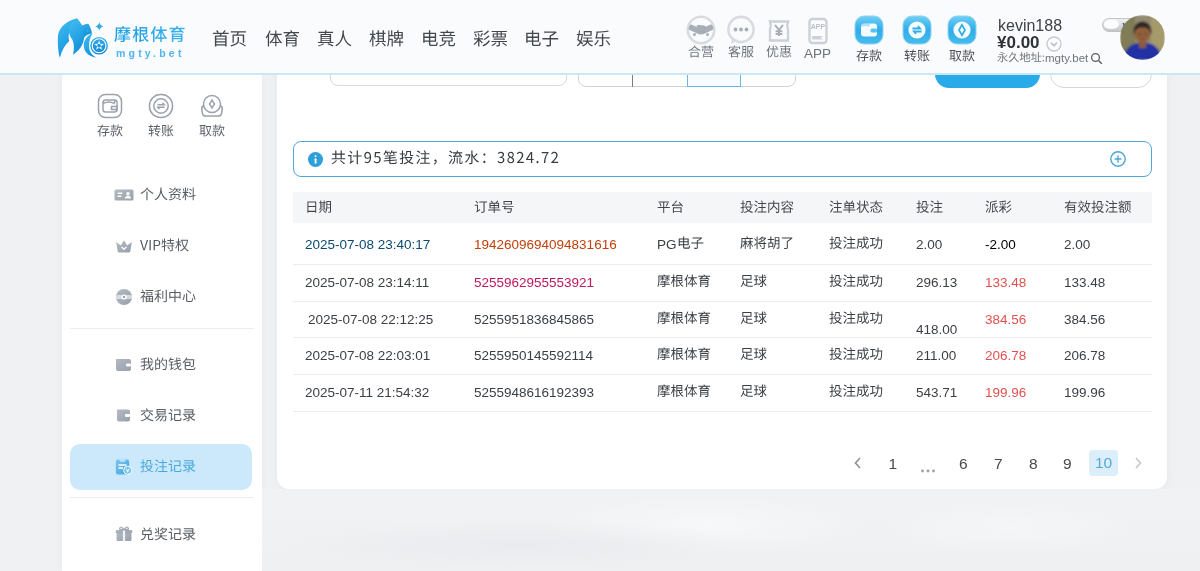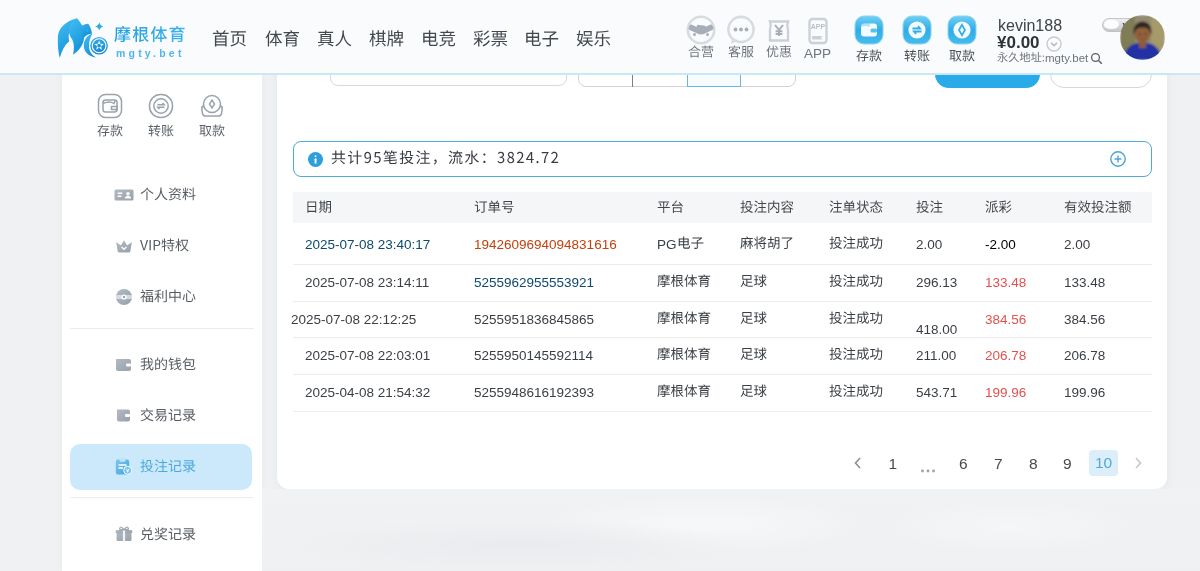--- a/index.html
+++ b/index.html
@@ -553,21 +553,21 @@
 <div style="position:absolute;left:985px;top:237px;">
     <div style="font:13.5px 'Liberation Sans';color:#000000">-2.00</div>
   </div>
 <div style="position:absolute;left:1064px;top:237px;">
     <div style="font:13.5px 'Liberation Sans';color:#3a3f45">2.00</div>
   </div>
 <div style="position:absolute;left:305px;top:274.5px;">
     <div style="font:13.5px 'Liberation Sans';color:#3a3f45">2025-07-08 23:14:11</div>
   </div>
 <div style="position:absolute;left:474px;top:274.5px;">
-    <div style="font:13.5px 'Liberation Sans';color:#0c4a6e">5255962955553921</div>
+    <div style="font:13.5px 'Liberation Sans';color:#be185d">5255962955553921</div>
   </div>
 <div style="position:absolute;left:657px;top:274.5px;">
     <svg width="54" height="13.5" viewBox="0 0 54 13.5" style="overflow:visible;display:block">
       <path transform="translate(0 10.8)" fill="#3a3f45" d="M10.9 -5.2C9.3 -4.9 6.1 -4.7 3.6 -4.6C3.7 -4.5 3.8 -4.2 3.8 -4C4.9 -4 6.1 -4 7.3 -4.1V-3.3H3.4V-2.6H7.3V-1.7H2.6V-1H7.3V0.1C7.3 0.2 7.2 0.3 7 0.3C6.8 0.3 5.9 0.3 5 0.3C5.1 0.5 5.3 0.9 5.3 1.1C6.5 1.1 7.2 1.1 7.7 1C8.1 0.9 8.3 0.6 8.3 0.1V-1H12.9V-1.7H8.3V-2.6H12.2V-3.3H8.3V-4.2C9.5 -4.3 10.7 -4.5 11.6 -4.7ZM5 -9.2V-8.3H3V-7.6H4.8C4.2 -6.9 3.4 -6.3 2.7 -5.9C2.8 -5.8 3.1 -5.5 3.2 -5.3C3.8 -5.7 4.5 -6.3 5 -6.9V-5.2H5.8V-6.9C6.2 -6.5 6.8 -6.1 7 -5.9L7.5 -6.5C7.2 -6.7 6.2 -7.3 5.8 -7.6V-7.6H7.6V-8.3H5.8V-9.2ZM9.8 -9.2V-8.3H8V-7.6H9.6C9 -7 8.3 -6.3 7.5 -6C7.7 -5.8 7.9 -5.6 8.1 -5.4C8.7 -5.7 9.3 -6.3 9.8 -6.9V-5.3H10.6V-7C11.2 -6.3 11.8 -5.7 12.4 -5.4C12.6 -5.6 12.8 -5.8 13 -6C12.3 -6.3 11.5 -7 10.9 -7.6H12.7V-8.3H10.6V-9.2ZM6.5 -11.2C6.6 -10.9 6.7 -10.6 6.8 -10.3H1.4V-6C1.4 -4.1 1.4 -1.4 0.4 0.5C0.6 0.6 1 0.9 1.2 1.1C2.2 -0.9 2.4 -4 2.4 -6V-9.4H12.8V-10.3H8C7.8 -10.6 7.6 -11.1 7.5 -11.4ZM16.2 -11.3V-8.7H14.2V-7.8H16.1C15.7 -5.9 14.8 -3.8 14 -2.7C14.1 -2.4 14.4 -2 14.5 -1.7C15.1 -2.6 15.8 -4 16.2 -5.5V1.1H17.2V-5.9C17.5 -5.2 18 -4.4 18.1 -4L18.8 -4.7C18.5 -5.1 17.5 -6.7 17.2 -7.1V-7.8H18.8V-8.7H17.2V-11.3ZM24.4 -7.4V-5.7H20.3V-7.4ZM24.4 -8.2H20.3V-9.9H24.4ZM19.3 1.1C19.6 0.9 20 0.8 22.8 0C22.8 -0.2 22.8 -0.6 22.8 -0.9L20.3 -0.3V-4.8H21.6C22.3 -2.1 23.7 -0 25.8 1C26 0.7 26.3 0.3 26.5 0.1C25.4 -0.3 24.5 -1.1 23.8 -2.1C24.5 -2.5 25.4 -3.1 26.1 -3.7L25.4 -4.4C24.9 -3.9 24.1 -3.2 23.3 -2.8C23 -3.4 22.7 -4.1 22.5 -4.8H25.3V-10.7H19.3V-0.6C19.3 -0.1 19.1 0.1 18.9 0.2C19.1 0.4 19.3 0.9 19.3 1.1ZM30.4 -11.3C29.7 -9.2 28.6 -7.2 27.4 -5.9C27.6 -5.7 27.9 -5.1 28 -4.9C28.4 -5.4 28.8 -5.9 29.2 -6.5V1.1H30.1V-8.2C30.6 -9.1 31 -10.1 31.3 -11ZM32.6 -2.4V-1.4H34.8V1H35.8V-1.4H38V-2.4H35.8V-7C36.7 -4.7 38 -2.4 39.4 -1.1C39.6 -1.4 39.9 -1.8 40.1 -1.9C38.7 -3.1 37.3 -5.4 36.5 -7.6H39.9V-8.6H35.8V-11.3H34.8V-8.6H31V-7.6H34.2C33.4 -5.3 32 -3.1 30.5 -1.9C30.7 -1.7 31.1 -1.3 31.2 -1.1C32.7 -2.4 34 -4.6 34.8 -7V-2.4ZM50.4 -4.9V-3.8H44.2V-4.9ZM43.2 -5.7V1.1H44.2V-1.3H50.4V-0.1C50.4 0.2 50.3 0.2 50 0.2C49.8 0.3 48.8 0.3 47.8 0.2C47.9 0.5 48.1 0.8 48.1 1.1C49.4 1.1 50.3 1.1 50.8 0.9C51.2 0.8 51.4 0.5 51.4 -0.1V-5.7ZM44.2 -3.1H50.4V-2H44.2ZM46.3 -11.2C46.5 -10.8 46.8 -10.4 47 -10H41.3V-9.1H44.9C44.2 -8.5 43.5 -7.9 43.3 -7.8C42.9 -7.5 42.6 -7.4 42.4 -7.3C42.5 -7.1 42.7 -6.5 42.7 -6.3C43.2 -6.5 43.9 -6.5 50.8 -6.9C51.2 -6.5 51.5 -6.2 51.8 -6L52.6 -6.6C51.9 -7.2 50.6 -8.3 49.6 -9.1H53.2V-10H48.2C47.9 -10.4 47.6 -11 47.3 -11.4ZM48.6 -8.7 49.8 -7.7 44.4 -7.4C45 -7.9 45.8 -8.5 46.4 -9.1H49.1Z"></path>
     </svg>
   </div>
 <div style="position:absolute;left:740px;top:274.5px;">
     <svg width="27" height="13.5" viewBox="0 0 27 13.5" style="overflow:visible;display:block">
       <path transform="translate(0 10.8)" fill="#3a3f45" d="M3.3 -9.7H10.5V-7H3.3ZM3.1 -5.1C2.8 -3.1 2.2 -0.8 0.6 0.4C0.8 0.6 1.1 0.9 1.3 1.1C2.3 0.3 2.9 -0.8 3.4 -2C4.7 0.4 6.8 0.9 9.7 0.9H12.6C12.7 0.6 12.9 0.1 13 -0.1C12.4 -0.1 10.1 -0.1 9.7 -0.1C8.8 -0.1 8.1 -0.1 7.3 -0.3V-3H11.9V-4H7.3V-6.1H11.5V-10.7H2.3V-6.1H6.3V-0.6C5.2 -1 4.3 -1.8 3.8 -3.2C3.9 -3.8 4 -4.4 4.1 -4.9ZM18.8 -6.8C19.4 -6 20 -5 20.2 -4.3L21.1 -4.7C20.8 -5.4 20.2 -6.4 19.6 -7.2ZM23.5 -10.7C24.1 -10.2 24.8 -9.6 25.1 -9.2L25.7 -9.8C25.4 -10.2 24.7 -10.8 24.1 -11.2ZM25.4 -7.3C24.9 -6.5 24.2 -5.5 23.5 -4.7C23.3 -5.5 23.1 -6.5 22.9 -7.6V-8.1H26.4V-9H22.9V-11.3H21.9V-9H18.6V-8.1H21.9V-4.5C20.5 -3.2 19 -1.9 18.1 -1.1L18.7 -0.3C19.6 -1.1 20.8 -2.3 21.9 -3.4V-0.2C21.9 0.1 21.8 0.1 21.6 0.1C21.4 0.1 20.7 0.1 19.9 0.1C20.1 0.4 20.2 0.8 20.3 1.1C21.3 1.1 22 1.1 22.3 0.9C22.7 0.7 22.9 0.4 22.9 -0.2V-4C23.5 -2.3 24.5 -1 26 0.1C26.1 -0.2 26.4 -0.5 26.7 -0.7C25.4 -1.6 24.5 -2.6 23.9 -3.9C24.6 -4.6 25.5 -5.8 26.2 -6.8ZM14 -1.3 14.2 -0.3C15.4 -0.7 17 -1.2 18.5 -1.7L18.4 -2.6L16.7 -2.1V-5.6H18V-6.5H16.7V-9.5H18.3V-10.4H14.1V-9.5H15.7V-6.5H14.2V-5.6H15.7V-1.8Z"></path>
     </svg>
@@ -579,21 +579,21 @@
   </div>
 <div style="position:absolute;left:916px;top:274.5px;">
     <div style="font:13.5px 'Liberation Sans';color:#3a3f45">296.13</div>
   </div>
 <div style="position:absolute;left:985px;top:274.5px;">
     <div style="font:13.5px 'Liberation Sans';color:#e4504e">133.48</div>
   </div>
 <div style="position:absolute;left:1064px;top:274.5px;">
     <div style="font:13.5px 'Liberation Sans';color:#3a3f45">133.48</div>
   </div>
-<div style="position:absolute;left:291px;top:311.5px;">
+<div style="position:absolute;left:308px;top:311.5px;">
     <div style="font:13.5px 'Liberation Sans';color:#3a3f45">2025-07-08 22:12:25</div>
   </div>
 <div style="position:absolute;left:474px;top:311.5px;">
     <div style="font:13.5px 'Liberation Sans';color:#3a3f45">5255951836845865</div>
   </div>
 <div style="position:absolute;left:657px;top:311.5px;">
     <svg width="54" height="13.5" viewBox="0 0 54 13.5" style="overflow:visible;display:block">
       <path transform="translate(0 10.8)" fill="#3a3f45" d="M10.9 -5.2C9.3 -4.9 6.1 -4.7 3.6 -4.6C3.7 -4.5 3.8 -4.2 3.8 -4C4.9 -4 6.1 -4 7.3 -4.1V-3.3H3.4V-2.6H7.3V-1.7H2.6V-1H7.3V0.1C7.3 0.2 7.2 0.3 7 0.3C6.8 0.3 5.9 0.3 5 0.3C5.1 0.5 5.3 0.9 5.3 1.1C6.5 1.1 7.2 1.1 7.7 1C8.1 0.9 8.3 0.6 8.3 0.1V-1H12.9V-1.7H8.3V-2.6H12.2V-3.3H8.3V-4.2C9.5 -4.3 10.7 -4.5 11.6 -4.7ZM5 -9.2V-8.3H3V-7.6H4.8C4.2 -6.9 3.4 -6.3 2.7 -5.9C2.8 -5.8 3.1 -5.5 3.2 -5.3C3.8 -5.7 4.5 -6.3 5 -6.9V-5.2H5.8V-6.9C6.2 -6.5 6.8 -6.1 7 -5.9L7.5 -6.5C7.2 -6.7 6.2 -7.3 5.8 -7.6V-7.6H7.6V-8.3H5.8V-9.2ZM9.8 -9.2V-8.3H8V-7.6H9.6C9 -7 8.3 -6.3 7.5 -6C7.7 -5.8 7.9 -5.6 8.1 -5.4C8.7 -5.7 9.3 -6.3 9.8 -6.9V-5.3H10.6V-7C11.2 -6.3 11.8 -5.7 12.4 -5.4C12.6 -5.6 12.8 -5.8 13 -6C12.3 -6.3 11.5 -7 10.9 -7.6H12.7V-8.3H10.6V-9.2ZM6.5 -11.2C6.6 -10.9 6.7 -10.6 6.8 -10.3H1.4V-6C1.4 -4.1 1.4 -1.4 0.4 0.5C0.6 0.6 1 0.9 1.2 1.1C2.2 -0.9 2.4 -4 2.4 -6V-9.4H12.8V-10.3H8C7.8 -10.6 7.6 -11.1 7.5 -11.4ZM16.2 -11.3V-8.7H14.2V-7.8H16.1C15.7 -5.9 14.8 -3.8 14 -2.7C14.1 -2.4 14.4 -2 14.5 -1.7C15.1 -2.6 15.8 -4 16.2 -5.5V1.1H17.2V-5.9C17.5 -5.2 18 -4.4 18.1 -4L18.8 -4.7C18.5 -5.1 17.5 -6.7 17.2 -7.1V-7.8H18.8V-8.7H17.2V-11.3ZM24.4 -7.4V-5.7H20.3V-7.4ZM24.4 -8.2H20.3V-9.9H24.4ZM19.3 1.1C19.6 0.9 20 0.8 22.8 0C22.8 -0.2 22.8 -0.6 22.8 -0.9L20.3 -0.3V-4.8H21.6C22.3 -2.1 23.7 -0 25.8 1C26 0.7 26.3 0.3 26.5 0.1C25.4 -0.3 24.5 -1.1 23.8 -2.1C24.5 -2.5 25.4 -3.1 26.1 -3.7L25.4 -4.4C24.9 -3.9 24.1 -3.2 23.3 -2.8C23 -3.4 22.7 -4.1 22.5 -4.8H25.3V-10.7H19.3V-0.6C19.3 -0.1 19.1 0.1 18.9 0.2C19.1 0.4 19.3 0.9 19.3 1.1ZM30.4 -11.3C29.7 -9.2 28.6 -7.2 27.4 -5.9C27.6 -5.7 27.9 -5.1 28 -4.9C28.4 -5.4 28.8 -5.9 29.2 -6.5V1.1H30.1V-8.2C30.6 -9.1 31 -10.1 31.3 -11ZM32.6 -2.4V-1.4H34.8V1H35.8V-1.4H38V-2.4H35.8V-7C36.7 -4.7 38 -2.4 39.4 -1.1C39.6 -1.4 39.9 -1.8 40.1 -1.9C38.7 -3.1 37.3 -5.4 36.5 -7.6H39.9V-8.6H35.8V-11.3H34.8V-8.6H31V-7.6H34.2C33.4 -5.3 32 -3.1 30.5 -1.9C30.7 -1.7 31.1 -1.3 31.2 -1.1C32.7 -2.4 34 -4.6 34.8 -7V-2.4ZM50.4 -4.9V-3.8H44.2V-4.9ZM43.2 -5.7V1.1H44.2V-1.3H50.4V-0.1C50.4 0.2 50.3 0.2 50 0.2C49.8 0.3 48.8 0.3 47.8 0.2C47.9 0.5 48.1 0.8 48.1 1.1C49.4 1.1 50.3 1.1 50.8 0.9C51.2 0.8 51.4 0.5 51.4 -0.1V-5.7ZM44.2 -3.1H50.4V-2H44.2ZM46.3 -11.2C46.5 -10.8 46.8 -10.4 47 -10H41.3V-9.1H44.9C44.2 -8.5 43.5 -7.9 43.3 -7.8C42.9 -7.5 42.6 -7.4 42.4 -7.3C42.5 -7.1 42.7 -6.5 42.7 -6.3C43.2 -6.5 43.9 -6.5 50.8 -6.9C51.2 -6.5 51.5 -6.2 51.8 -6L52.6 -6.6C51.9 -7.2 50.6 -8.3 49.6 -9.1H53.2V-10H48.2C47.9 -10.4 47.6 -11 47.3 -11.4ZM48.6 -8.7 49.8 -7.7 44.4 -7.4C45 -7.9 45.8 -8.5 46.4 -9.1H49.1Z"></path>
     </svg>
   </div>
@@ -640,21 +640,21 @@
 <div style="position:absolute;left:916px;top:348px;">
     <div style="font:13.5px 'Liberation Sans';color:#3a3f45">211.00</div>
   </div>
 <div style="position:absolute;left:985px;top:348px;">
     <div style="font:13.5px 'Liberation Sans';color:#e4504e">206.78</div>
   </div>
 <div style="position:absolute;left:1064px;top:348px;">
     <div style="font:13.5px 'Liberation Sans';color:#3a3f45">206.78</div>
   </div>
 <div style="position:absolute;left:305px;top:384.5px;">
-    <div style="font:13.5px 'Liberation Sans';color:#3a3f45">2025-04-08 21:54:32</div>
+    <div style="font:13.5px 'Liberation Sans';color:#3a3f45">2025-07-11 21:54:32</div>
   </div>
 <div style="position:absolute;left:474px;top:384.5px;">
     <div style="font:13.5px 'Liberation Sans';color:#3a3f45">5255948616192393</div>
   </div>
 <div style="position:absolute;left:657px;top:384.5px;">
     <svg width="54" height="13.5" viewBox="0 0 54 13.5" style="overflow:visible;display:block">
       <path transform="translate(0 10.8)" fill="#3a3f45" d="M10.9 -5.2C9.3 -4.9 6.1 -4.7 3.6 -4.6C3.7 -4.5 3.8 -4.2 3.8 -4C4.9 -4 6.1 -4 7.3 -4.1V-3.3H3.4V-2.6H7.3V-1.7H2.6V-1H7.3V0.1C7.3 0.2 7.2 0.3 7 0.3C6.8 0.3 5.9 0.3 5 0.3C5.1 0.5 5.3 0.9 5.3 1.1C6.5 1.1 7.2 1.1 7.7 1C8.1 0.9 8.3 0.6 8.3 0.1V-1H12.9V-1.7H8.3V-2.6H12.2V-3.3H8.3V-4.2C9.5 -4.3 10.7 -4.5 11.6 -4.7ZM5 -9.2V-8.3H3V-7.6H4.8C4.2 -6.9 3.4 -6.3 2.7 -5.9C2.8 -5.8 3.1 -5.5 3.2 -5.3C3.8 -5.7 4.5 -6.3 5 -6.9V-5.2H5.8V-6.9C6.2 -6.5 6.8 -6.1 7 -5.9L7.5 -6.5C7.2 -6.7 6.2 -7.3 5.8 -7.6V-7.6H7.6V-8.3H5.8V-9.2ZM9.8 -9.2V-8.3H8V-7.6H9.6C9 -7 8.3 -6.3 7.5 -6C7.7 -5.8 7.9 -5.6 8.1 -5.4C8.7 -5.7 9.3 -6.3 9.8 -6.9V-5.3H10.6V-7C11.2 -6.3 11.8 -5.7 12.4 -5.4C12.6 -5.6 12.8 -5.8 13 -6C12.3 -6.3 11.5 -7 10.9 -7.6H12.7V-8.3H10.6V-9.2ZM6.5 -11.2C6.6 -10.9 6.7 -10.6 6.8 -10.3H1.4V-6C1.4 -4.1 1.4 -1.4 0.4 0.5C0.6 0.6 1 0.9 1.2 1.1C2.2 -0.9 2.4 -4 2.4 -6V-9.4H12.8V-10.3H8C7.8 -10.6 7.6 -11.1 7.5 -11.4ZM16.2 -11.3V-8.7H14.2V-7.8H16.1C15.7 -5.9 14.8 -3.8 14 -2.7C14.1 -2.4 14.4 -2 14.5 -1.7C15.1 -2.6 15.8 -4 16.2 -5.5V1.1H17.2V-5.9C17.5 -5.2 18 -4.4 18.1 -4L18.8 -4.7C18.5 -5.1 17.5 -6.7 17.2 -7.1V-7.8H18.8V-8.7H17.2V-11.3ZM24.4 -7.4V-5.7H20.3V-7.4ZM24.4 -8.2H20.3V-9.9H24.4ZM19.3 1.1C19.6 0.9 20 0.8 22.8 0C22.8 -0.2 22.8 -0.6 22.8 -0.9L20.3 -0.3V-4.8H21.6C22.3 -2.1 23.7 -0 25.8 1C26 0.7 26.3 0.3 26.5 0.1C25.4 -0.3 24.5 -1.1 23.8 -2.1C24.5 -2.5 25.4 -3.1 26.1 -3.7L25.4 -4.4C24.9 -3.9 24.1 -3.2 23.3 -2.8C23 -3.4 22.7 -4.1 22.5 -4.8H25.3V-10.7H19.3V-0.6C19.3 -0.1 19.1 0.1 18.9 0.2C19.1 0.4 19.3 0.9 19.3 1.1ZM30.4 -11.3C29.7 -9.2 28.6 -7.2 27.4 -5.9C27.6 -5.7 27.9 -5.1 28 -4.9C28.4 -5.4 28.8 -5.9 29.2 -6.5V1.1H30.1V-8.2C30.6 -9.1 31 -10.1 31.3 -11ZM32.6 -2.4V-1.4H34.8V1H35.8V-1.4H38V-2.4H35.8V-7C36.7 -4.7 38 -2.4 39.4 -1.1C39.6 -1.4 39.9 -1.8 40.1 -1.9C38.7 -3.1 37.3 -5.4 36.5 -7.6H39.9V-8.6H35.8V-11.3H34.8V-8.6H31V-7.6H34.2C33.4 -5.3 32 -3.1 30.5 -1.9C30.7 -1.7 31.1 -1.3 31.2 -1.1C32.7 -2.4 34 -4.6 34.8 -7V-2.4ZM50.4 -4.9V-3.8H44.2V-4.9ZM43.2 -5.7V1.1H44.2V-1.3H50.4V-0.1C50.4 0.2 50.3 0.2 50 0.2C49.8 0.3 48.8 0.3 47.8 0.2C47.9 0.5 48.1 0.8 48.1 1.1C49.4 1.1 50.3 1.1 50.8 0.9C51.2 0.8 51.4 0.5 51.4 -0.1V-5.7ZM44.2 -3.1H50.4V-2H44.2ZM46.3 -11.2C46.5 -10.8 46.8 -10.4 47 -10H41.3V-9.1H44.9C44.2 -8.5 43.5 -7.9 43.3 -7.8C42.9 -7.5 42.6 -7.4 42.4 -7.3C42.5 -7.1 42.7 -6.5 42.7 -6.3C43.2 -6.5 43.9 -6.5 50.8 -6.9C51.2 -6.5 51.5 -6.2 51.8 -6L52.6 -6.6C51.9 -7.2 50.6 -8.3 49.6 -9.1H53.2V-10H48.2C47.9 -10.4 47.6 -11 47.3 -11.4ZM48.6 -8.7 49.8 -7.7 44.4 -7.4C45 -7.9 45.8 -8.5 46.4 -9.1H49.1Z"></path>
     </svg>
   </div>
 <div style="position:absolute;left:740px;top:384.5px;">

